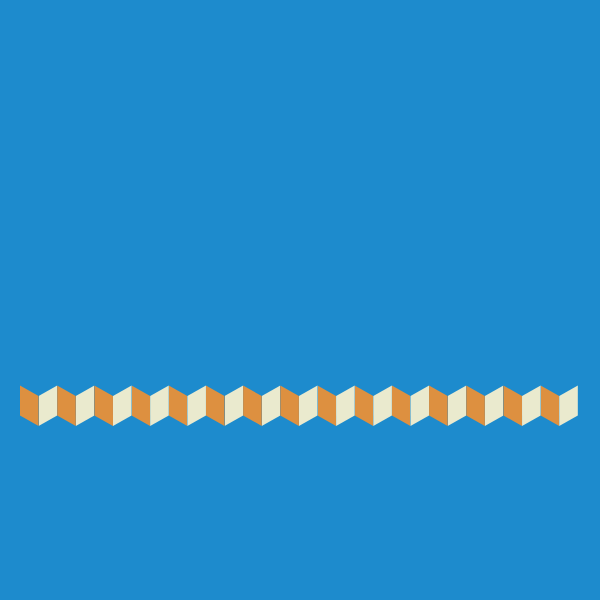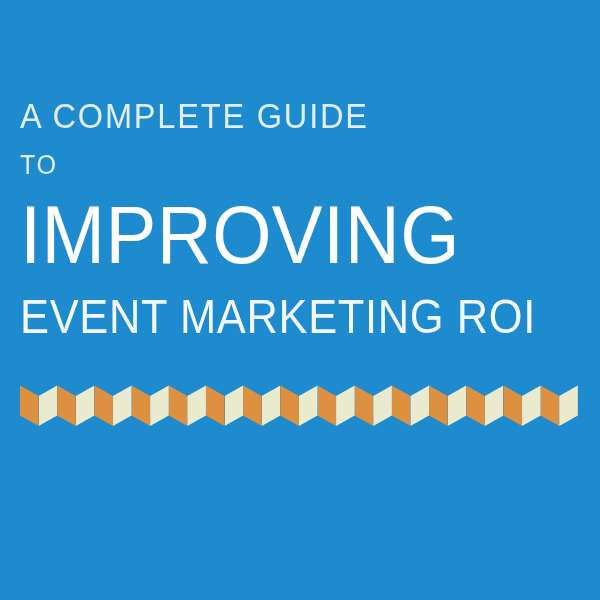--- a/index.html
+++ b/index.html
@@ -112,29 +112,20 @@
     background: #eaeace;
     
     clip-path: polygon(0% 32%, 100% 8%, 100% 76%, 0% 100%);
   }
 </style>
 </head>
 <body>
 
 <div id="poster" style="width: 600px; height: 600px; background: rgb(29, 139, 205);">
 
-  <div id="title-block">
-    <span class="line" id="line-eyebrow">A COMPLETE GUIDE</span>
-
-    <span class="line" id="line-to">TO</span>
-
-    <span class="line" id="line-main">IMPROVING</span>
-
-    <span class="line" id="line-sub">EVENT MARKETING ROI</span>
-  </div>
 
   <div id="chevron-band">
       <div class="chevron-unit">
         <div class="chev chev-down" style="background: rgb(221, 144, 64);"></div>
         <div class="chev chev-up" style="background: rgb(234, 234, 206);"></div>
       </div>
       <div class="chevron-unit">
         <div class="chev chev-down" style="background: rgb(221, 144, 64);"></div>
         <div class="chev chev-up" style="background: rgb(234, 234, 206);"></div>
       </div>

